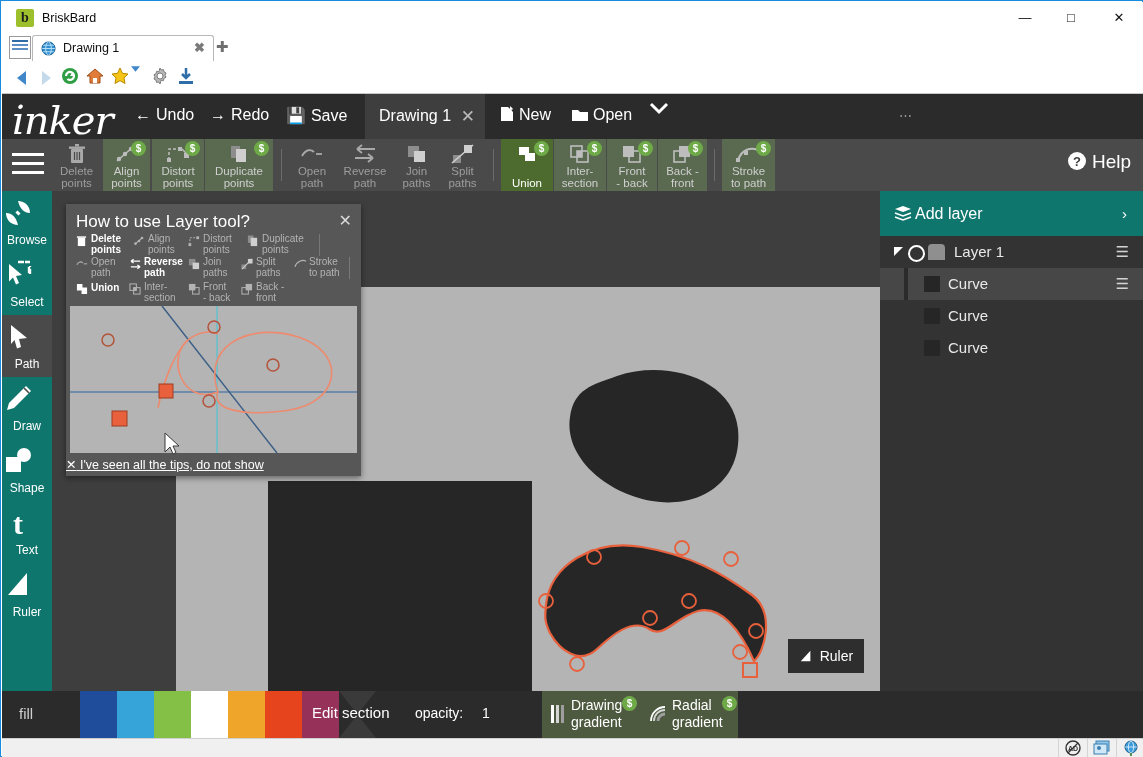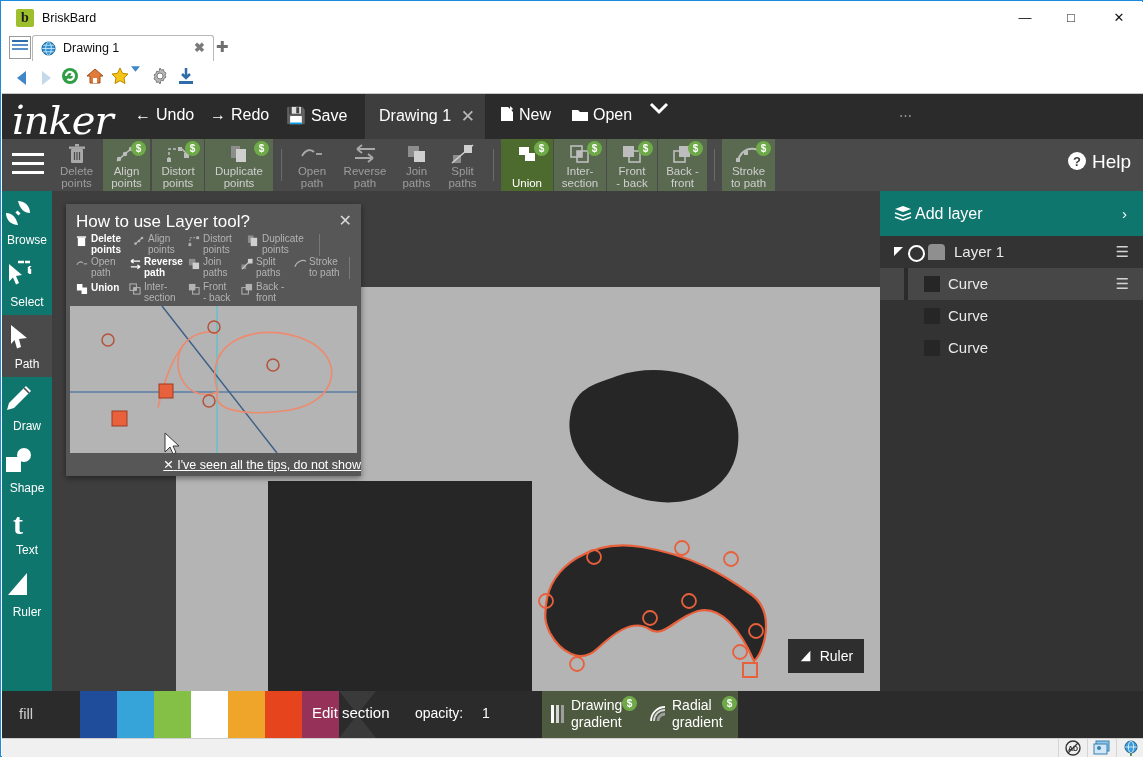--- a/index.html
+++ b/index.html
@@ -125,21 +125,21 @@
   .tip{position:absolute;left:65px;top:203px;width:295px;height:272px;background:#575757;
        box-shadow:0 2px 6px rgba(0,0,0,.45);}
   .tip-title{position:absolute;left:10px;top:8px;color:#fff;font-size:17px;}
   .tip-close{position:absolute;right:9px;top:7px;color:#d9d9d9;font-size:16px;cursor:pointer;}
   .tip-tools{position:absolute;left:6px;top:28px;width:283px;height:70px;}
   .ttool{position:absolute;color:#b3b3b3;font-size:10px;line-height:10.5px;}
   .ttool.on{color:#ffffff;font-weight:bold;}
   .ttool .tt-ic{position:absolute;left:0;top:1px;width:13px;height:13px;}
   .ttool .tt-tx{position:absolute;left:15px;top:0;white-space:nowrap;}
   .tip-img{position:absolute;left:4px;top:102px;width:287px;height:147px;background:#b4b4b4;}
-  .tip-link{position:absolute;left:0;right:0;bottom:4px;text-align:right;color:#ffffff;font-size:12.5px;
+  .tip-link{position:absolute;left:0;right:0;bottom:4px;text-align:left;color:#ffffff;font-size:12.5px;
             text-decoration:underline;cursor:pointer;}
   .tip-vdiv{position:absolute;top:30px;width:1px;height:58px;background:#777;}
 
   svg{display:block;overflow:visible;}
 </style>
 </head>
 <body>
 
 <div id="app">
 

